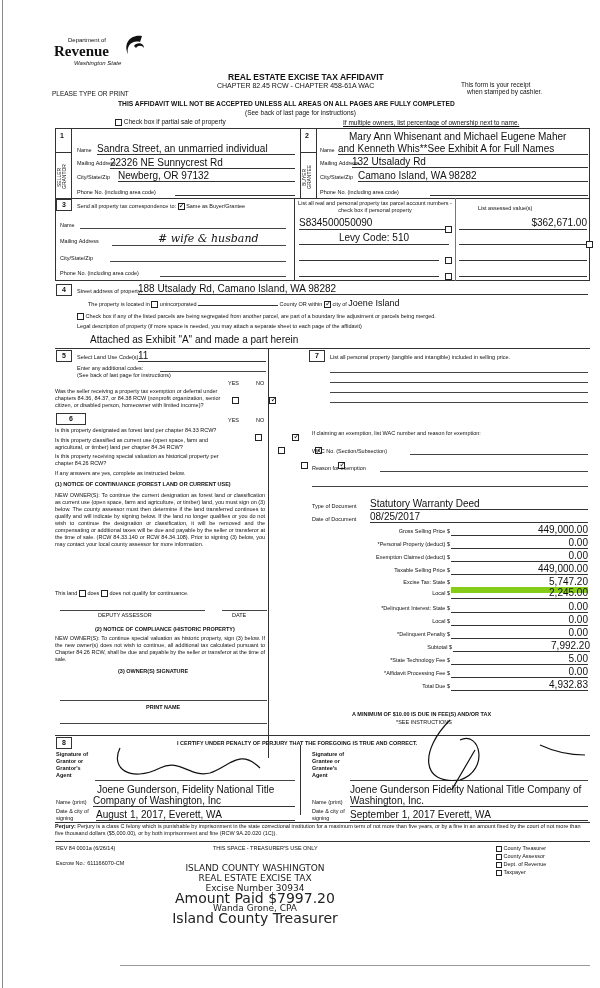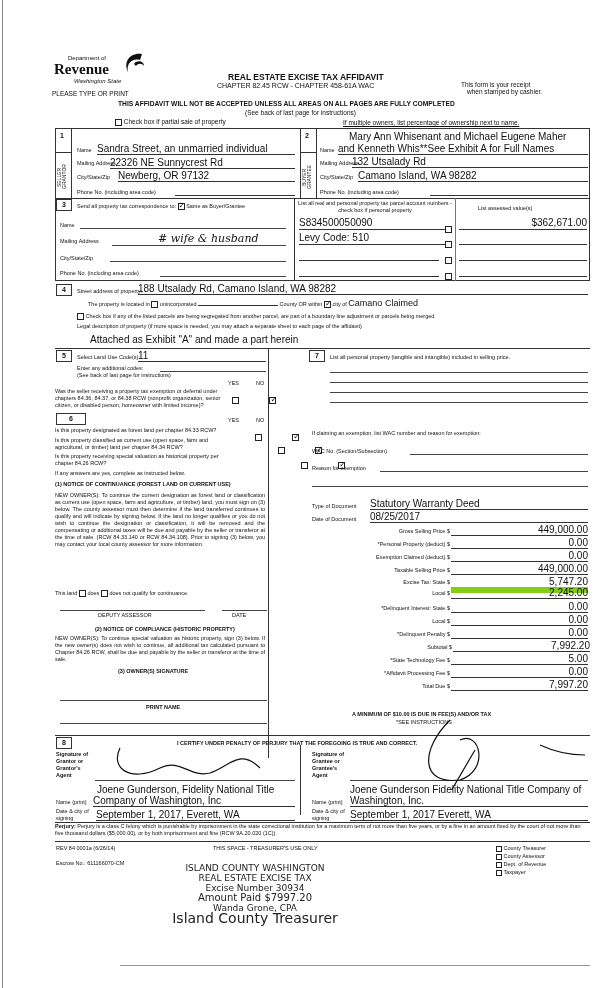--- a/index.html
+++ b/index.html
@@ -22,21 +22,21 @@
 </style>
 </head>
 <body>
 
 
 
 
 <div class="abs" style="left:2px;top:0;width:1px;height:988px;background:#888;"></div>
 
 
-<div class="abs" style="left:52px;top:50px;width:100px;height:40px;">
+<div class="abs" style="left:52px;top:32px;width:100px;height:40px;">
   <div class="abs" style="left:16px;top:5px;font-size:6px;">Department of</div>
   <div class="abs bold" style="left:2px;top:11px;font-size:15px;font-family:'Liberation Serif',serif;">Revenue</div>
   <div class="abs" style="left:22px;top:28px;font-size:6px;font-style:italic;">Washington State</div>
   <svg class="abs" style="left:68px;top:0;" width="28" height="28" viewBox="0 0 28 28">
     <path d="M22 4 C10 2 3 12 8 22 C6 14 12 8 20 10 Z" fill="#111"></path>
     <path d="M14 14 C16 10 24 10 24 16 C22 13 18 13 16 16 Z" fill="#111"></path>
   </svg>
 </div>
 <div class="abs small" style="left:52px;top:90px;font-size:6.5px;">PLEASE TYPE OR PRINT</div>
 <div class="abs bold" style="left:228px;top:72px;font-size:8.5px;">REAL ESTATE EXCISE TAX AFFIDAVIT</div>
@@ -104,21 +104,21 @@
 <div class="row-line" style="left:160px;top:276px;width:126px;"></div>
 
 <div class="abs tiny center" style="left:298px;top:200px;width:154px;">List all real and personal property tax parcel account numbers - check box if personal property</div>
 <div class="abs tiny" style="left:478px;top:205px;">List assessed value(s)</div>
 
 <div class="abs" style="left:299px;top:217px;width:288px;height:14px;">
   <div class="abs fill-sm" style="left:0;top:0;width:150px;border-bottom:1px solid #333;height:13px;">S834500050090</div>
   <span class="cb abs" style="left:146px;top:3px;"></span>
   <div class="abs fill-sm right" style="left:160px;top:0;width:128px;border-bottom:1px solid #333;height:13px;">$362,671.00</div>
 </div>
-<div class="abs" style="left:299px;top:232px;width:288px;height:14px;">
+<div class="abs" style="left:299px;top:232px;width:288px;height:14px;text-align:center;">
   <div class="abs fill-sm" style="left:0;top:0;width:150px;border-bottom:1px solid #333;height:13px;">Levy Code:  510</div>
   <span class="cb abs" style="left:146px;top:3px;"></span>
   <div class="abs fill-sm right" style="left:160px;top:0;width:128px;border-bottom:1px solid #333;height:13px;"></div>
 </div>
 <div class="abs" style="left:299px;top:248px;width:288px;height:14px;">
   <div class="abs fill-sm" style="left:0;top:0;width:140px;border-bottom:1px solid #333;height:13px;"></div>
   <span class="cb abs" style="left:146px;top:3px;"></span>
   <div class="abs fill-sm right" style="left:160px;top:0;width:128px;border-bottom:1px solid #333;height:13px;"></div>
 </div>
 <div class="abs" style="left:299px;top:264px;width:288px;height:14px;">
@@ -132,21 +132,21 @@
 <div class="abs tiny" style="left:77px;top:288px;">Street address of property:</div>
 <div class="abs fill-sm uline" style="left:138px;top:283px;width:450px;">188 Utsalady Rd, Camano Island, WA 98282</div>
 <div class="abs tiny" style="left:88px;top:300px;width:500px;">
   <span>The property is located in</span>
   <span class="cb"></span>
   <span>unincorporated</span>
   <span style="display:inline-block;width:80px;border-bottom:1px solid #333;"></span>
   <span>County OR within</span>
   <span class="cb checked"></span>
   <span>city of</span>
-  <span style="font-size:9px;">Camano Claimed</span>
+  <span style="font-size:9px;">Joene Island</span>
 </div>
 <div class="abs tiny" style="left:77px;top:313px;width:510px;">
   <span class="cb"></span>
   <span>Check box if any of the listed parcels are being segregated from another parcel, are part of a boundary line adjustment or parcels being merged.</span>
 </div>
 <div class="abs tiny" style="left:77px;top:323px;">Legal description of property (if more space is needed, you may attach a separate sheet to each page of the affidavit)</div>
 <div class="abs fill-sm" style="left:90px;top:334px;">Attached as Exhibit "A" and made a part herein</div>
 
 
 <div class="abs" style="left:55px;top:348px;width:535px;height:1px;background:#333;"></div>
@@ -266,21 +266,21 @@
   <div style="position:absolute;top:129px;left:0;width:290px;height:13px;">
     <div class="abs tiny right" style="left:0;top:4px;width:150px;">*State Technology Fee $</div>
     <div class="abs fill-sm right" style="left:151px;top:0;width:137px;border-bottom:1px solid #333;">5.00</div>
   </div>
   <div style="position:absolute;top:142px;left:0;width:290px;height:13px;">
     <div class="abs tiny right" style="left:0;top:4px;width:150px;">*Affidavit Processing Fee $</div>
     <div class="abs fill-sm right" style="left:151px;top:0;width:137px;border-bottom:1px solid #333;">0.00</div>
   </div>
   <div style="position:absolute;top:155px;left:0;width:290px;height:13px;">
     <div class="abs tiny right" style="left:0;top:4px;width:150px;">Total Due $</div>
-    <div class="abs fill-sm right" style="left:151px;top:0;width:137px;border-bottom:1px solid #333;">7,997.20</div>
+    <div class="abs fill-sm right" style="left:151px;top:0;width:137px;border-bottom:1px solid #333;">4,932.83</div>
   </div>
 </div>
 
 <div class="abs tiny bold" style="left:352px;top:711px;">A MINIMUM OF $10.00 IS DUE IN FEE(S) AND/OR TAX</div>
 <div class="abs tiny" style="left:396px;top:719px;">*SEE INSTRUCTIONS</div>
 
 
 <div class="abs" style="left:55px;top:735px;width:535px;height:1px;background:#333;"></div>
 <div class="num" style="left:56px;top:737px;">8</div>
 <div class="abs tiny bold" style="left:177px;top:740px;">I CERTIFY UNDER PENALTY OF PERJURY THAT THE FOREGOING IS TRUE AND CORRECT.</div>
@@ -293,21 +293,21 @@
 <div class="abs tiny bold" style="left:312px;top:751px;width:36px;">Signature of Grantee or Grantee's Agent</div>
 <div class="row-line" style="left:350px;top:780px;width:238px;"></div>
 <svg class="abs" style="left:380px;top:700px;" width="210" height="90" viewBox="0 0 210 90">
   <path d="M70 20 C40 50 40 85 80 80 C110 70 100 30 80 40 M95 50 L60 110 M160 45 C175 52 190 55 205 55" fill="none" stroke="#111" stroke-width="1.2"></path>
 </svg>
 
 <div class="abs fill-sm" style="left:97px;top:784px;">Joene Gunderson, Fidelity National Title</div>
 <div class="abs tiny" style="left:56px;top:799px;">Name (print)</div>
 <div class="abs fill-sm uline" style="left:93px;top:795px;width:202px;">Company of Washington, Inc</div>
 <div class="abs tiny" style="left:56px;top:808px;width:36px;">Date &amp; city of signing</div>
-<div class="abs fill-sm uline" style="left:96px;top:809px;width:199px;">September 1, 2017, Everett, WA</div>
+<div class="abs fill-sm uline" style="left:96px;top:809px;width:199px;">August 1, 2017, Everett, WA</div>
 
 <div class="abs fill-sm" style="left:350px;top:784px;">Joene Gunderson  Fidelity National Title Company of</div>
 <div class="abs tiny" style="left:312px;top:799px;">Name (print)</div>
 <div class="abs fill-sm uline" style="left:350px;top:795px;width:238px;">Washington, Inc.</div>
 <div class="abs tiny" style="left:312px;top:808px;width:36px;">Date &amp; city of signing</div>
 <div class="abs fill-sm uline" style="left:350px;top:809px;width:238px;">September 1, 2017 Everett, WA</div>
 
 
 <div class="abs" style="left:55px;top:822px;width:535px;height:1px;background:#333;"></div>
 <div class="abs tiny" style="left:55px;top:823px;width:535px;">
@@ -326,20 +326,20 @@
   <div style="height:8px;"><span class="cb" style="width:6px;height:6px;"></span> <span>County Assessor</span></div>
   <div style="height:8px;"><span class="cb" style="width:6px;height:6px;"></span> <span>Dept. of Revenue</span></div>
   <div style="height:8px;"><span class="cb" style="width:6px;height:6px;"></span> <span>Taxpayer</span></div>
 </div>
 
 
 <div class="abs stamp" style="left:150px;top:863px;width:210px;">
   <div style="font-size:9px;line-height:10px;">ISLAND COUNTY WASHINGTON</div>
   <div style="font-size:9px;line-height:10px;">REAL ESTATE EXCISE TAX</div>
   <div style="font-size:9px;line-height:10px;">Excise Number 30934</div>
-  <div style="font-size:10px;line-height:10px;">Amount Paid $7997.20</div>
+  <div style="font-size:14px;line-height:10px;">Amount Paid $7997.20</div>
   <div style="font-size:9px;line-height:10px;">Wanda Grone, CPA</div>
   <div style="font-size:14px;line-height:10px;">Island County Treasurer</div>
 </div>
 <div class="abs" style="left:120px;top:965px;width:470px;height:1px;background:#999;"></div>
 
 
 
 
 </body></html>

